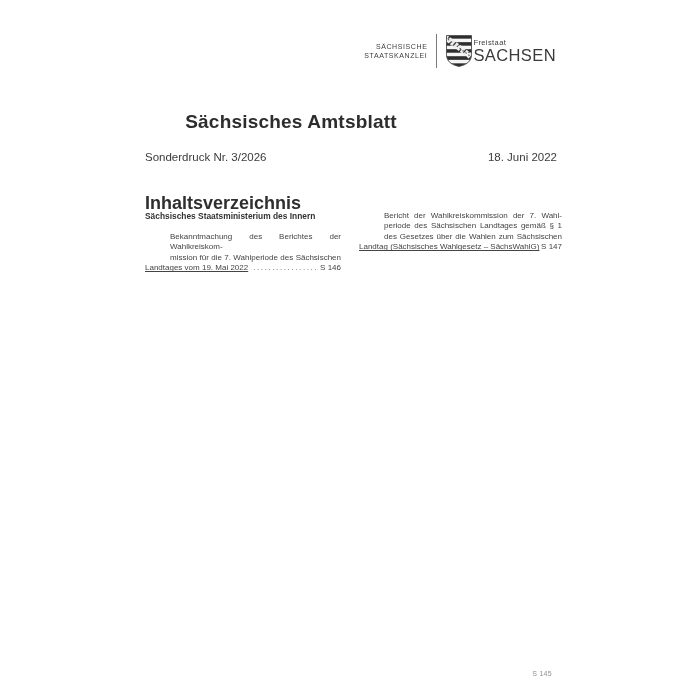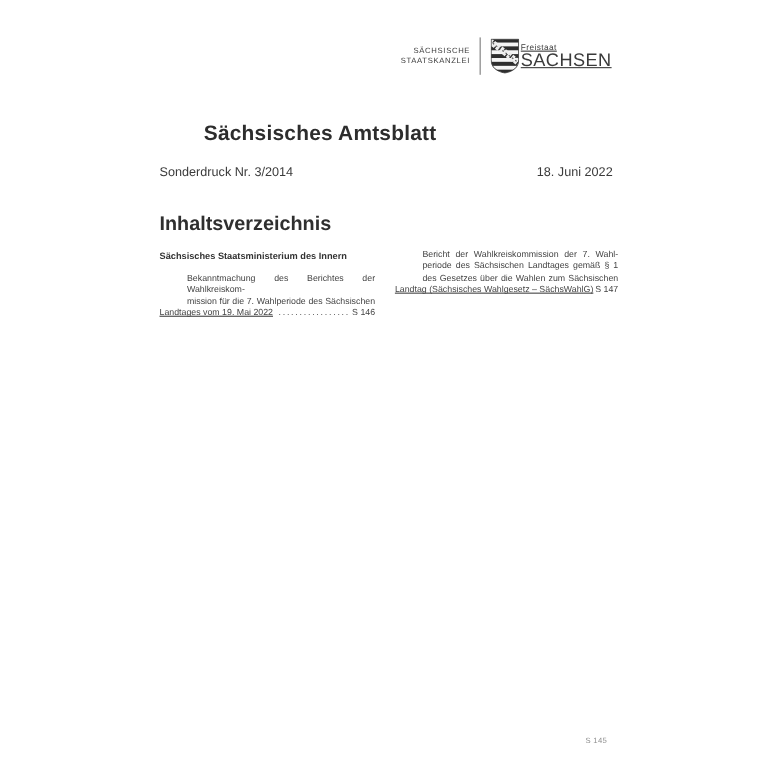--- a/index.html
+++ b/index.html
@@ -36,21 +36,20 @@
   .logo-divider {
     width: 1px;
     height: 34px;
     background: #7a7a7a;
     margin: 0 9px;
   }
   .shield-wrap { display: block; line-height: 0; }
   .state-block {
     margin-left: 1px;
     line-height: normal;
-    text-decoration: underline;
   }
   .freistaat {
     font-size: 7.5px;
     letter-spacing: 0.4px;
     color: #3d3d3d;
     line-height: 8px;
   }
   .sachsen {
     font-size: 16.5px;
     letter-spacing: 0.4px;
@@ -86,21 +85,21 @@
   .toc-title {
     position: absolute;
     top: 193px;
     left: 145px;
     font-size: 18px;
     font-weight: bold;
     color: #2f2f2f;
   }
   .toc-columns {
     position: absolute;
-    top: 227px;
+    top: 211px;
     left: 145px;
     width: 417px;
     display: flex;
     gap: 18px;
   }
   .toc-col-left  { width: 196px; }
   .toc-col-right { width: 203px; }
   .section-heading {
     font-size: 8.4px;
     font-weight: bold;
@@ -178,21 +177,21 @@
     </span>
     <div class="state-block">
       <div class="freistaat">Freistaat</div>
       <div class="sachsen">SACHSEN</div>
     </div>
   </div>
 
   <div class="doc-title">Sächsisches Amtsblatt</div>
 
   <div class="meta-row">
-    <span>Sonderdruck Nr. 3/2014</span>
+    <span>Sonderdruck Nr. 3/2026</span>
     <span>18. Juni 2022</span>
   </div>
 
   <div class="toc-title">Inhaltsverzeichnis</div>
 
   <div class="toc-columns">
 
     <div class="toc-col-left">
       <div class="section-heading">Sächsisches Staatsministerium des Innern</div>
       <div class="entry">

